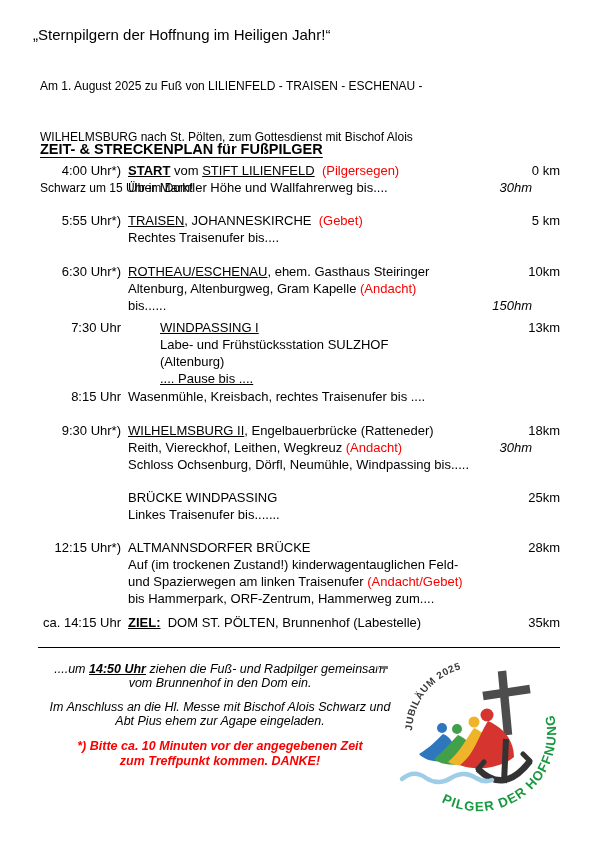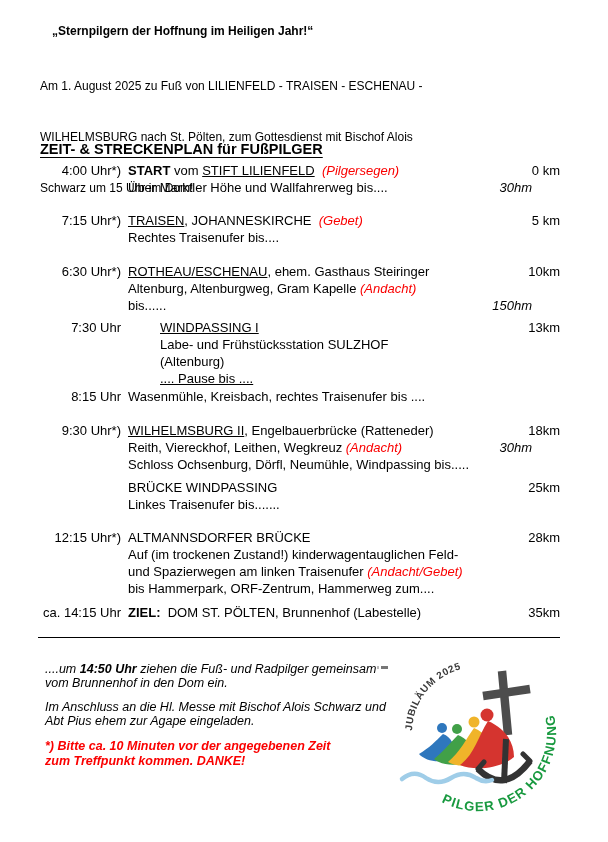--- a/index.html
+++ b/index.html
@@ -1,47 +1,47 @@
 <!DOCTYPE html>
 <html style="--red: #fa0000;"><head>
 <meta charset="utf-8">
 <style>
   html,body{margin:0;padding:0;}
   body{
     width:608px;height:842px;background:#ffffff;color:#000;
     font-family:"Liberation Sans", sans-serif;position:relative;overflow:hidden;
   }
-  .b{font-weight:bold;}
+  .b{font-weight:bold;text-decoration:underline;}
   .u{text-decoration:underline;}
-  .red-it{color:var(--red,#fa0000);font-style:italic;}
+  .red-it{color:var(--red,#fa0000);}
 
-  #page-title{position:absolute;top:16px;left:52px;font-size:12px;font-weight:bold;white-space:pre;}
+  #page-title{position:absolute;top:16px;left:33px;font-size:15px;font-weight:normal;white-space:pre;}
   #intro{position:absolute;top:44px;left:40px;font-size:12px;line-height:17px;white-space:pre;}
   #section-heading{position:absolute;top:129px;left:40px;font-size:14.5px;font-weight:bold;
     text-decoration:underline;text-underline-offset:3px;white-space:pre;}
 
   #schedule{position:absolute;top:162px;left:38px;width:522px;}
   #schedule .entry{display:grid;grid-template-columns:90px 1fr 72px;font-size:13px;line-height:17px;}
   #schedule .entry:nth-of-type(1){margin-bottom:16px;}
   #schedule .entry:nth-of-type(2){margin-bottom:17px;}
   #schedule .entry:nth-of-type(3){margin-bottom:5px;}
   #schedule .entry:nth-of-type(4){margin-bottom:1px;gap:32px;}
   #schedule .entry:nth-of-type(5){margin-bottom:17px;}
-  #schedule .entry:nth-of-type(6){margin-bottom:6px;}
+  #schedule .entry:nth-of-type(6){margin-bottom:16px;}
   #schedule .entry:nth-of-type(7){margin-bottom:16px;}
   #schedule .entry:nth-of-type(8){margin-bottom:7px;}
   #schedule .entry.final{border-bottom:1.5px solid #000;padding-bottom:16px;}
   .col-time{text-align:right;padding-right:7px;white-space:pre;}
   .col-desc{white-space:pre-wrap;}
   .col-right{text-align:right;}
   .dline,.rline{min-height:17px;}
   .rline.hm{font-style:italic;padding-right:28px;}
 
   #footer{position:absolute;top:663px;left:45px;width:350px;font-size:12.5px;
-    line-height:13.5px;font-style:italic;}
+    line-height:13.5px;font-style:italic;text-align:center;}
   .fpara{margin-bottom:11px;}
   .fline{white-space:pre;}
   .fpara.red{color:var(--red,#fa0000);font-weight:bold;line-height:15px;}
 
   #print-artifact{position:absolute;top:666px;left:377px;width:11px;height:3px;
     background:linear-gradient(to right,#bbb 15%,transparent 15%,transparent 35%,#777 35%);}
 
   #logo{position:absolute;top:638px;left:383px;width:190px;height:190px;}
   #logo text{font-family:"Liberation Sans", sans-serif;}
 </style>
@@ -61,21 +61,21 @@
 <div id="schedule">
     <div class="entry">
       <div class="col-time">4:00 Uhr*)</div>
       <div class="col-desc"><div class="dline"><span class="b">START</span><span> vom </span><span class="u">STIFT LILIENFELD</span><span>  </span><span class="red-it">(Pilgersegen)</span></div><div class="dline"><span>Über Marktler Höhe und Wallfahrerweg bis....</span></div></div>
       <div class="col-right">
         <div class="rline">0 km</div>
         <div class="rline hm">30hm</div>
       </div>
     </div>
     <div class="entry">
-      <div class="col-time">7:15 Uhr*)</div>
+      <div class="col-time">5:55 Uhr*)</div>
       <div class="col-desc"><div class="dline"><span class="u">TRAISEN</span><span>, JOHANNESKIRCHE  </span><span class="red-it">(Gebet)</span></div><div class="dline"><span>Rechtes Traisenufer bis....</span></div></div>
       <div class="col-right">
         <div class="rline">5 km</div>
         <div class="rline"></div>
       </div>
     </div>
     <div class="entry">
       <div class="col-time">6:30 Uhr*)</div>
       <div class="col-desc"><div class="dline"><span class="u">ROTHEAU/ESCHENAU</span><span>, ehem. Gasthaus Steiringer</span></div><div class="dline"><span>Altenburg, Altenburgweg, Gram Kapelle </span><span class="red-it">(Andacht)</span></div><div class="dline"><span>bis......</span></div></div>
       <div class="col-right">

